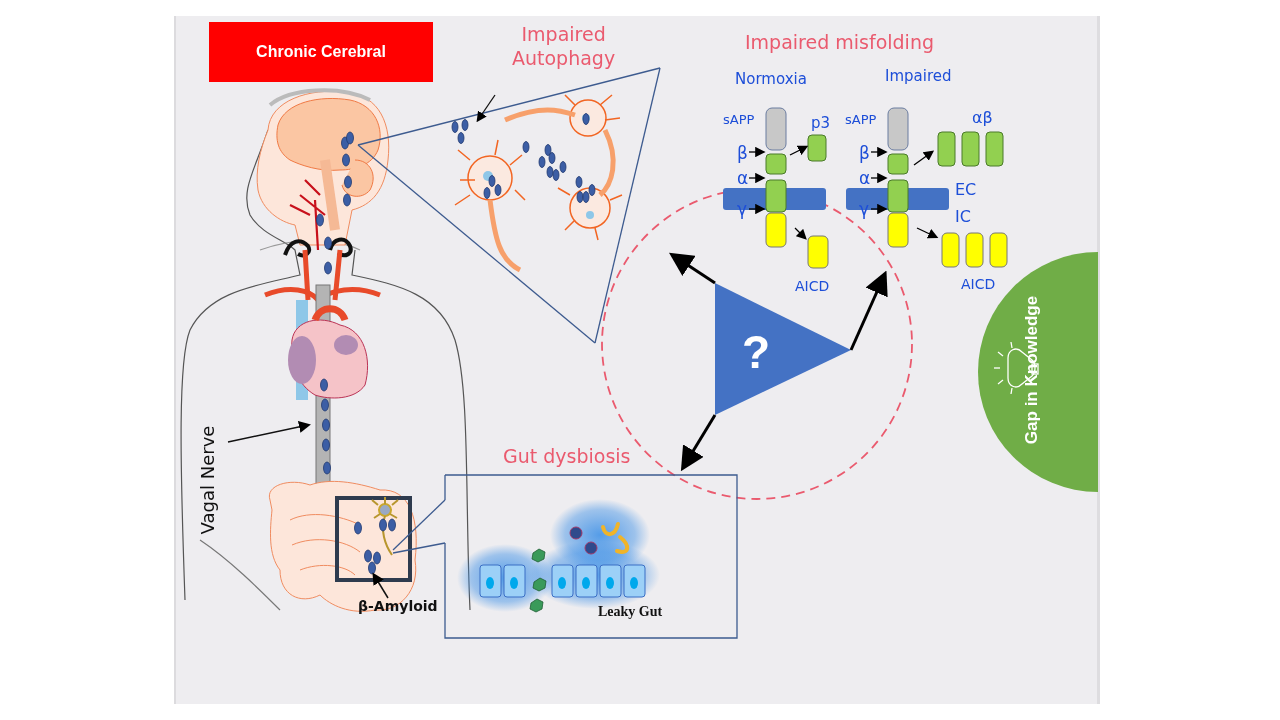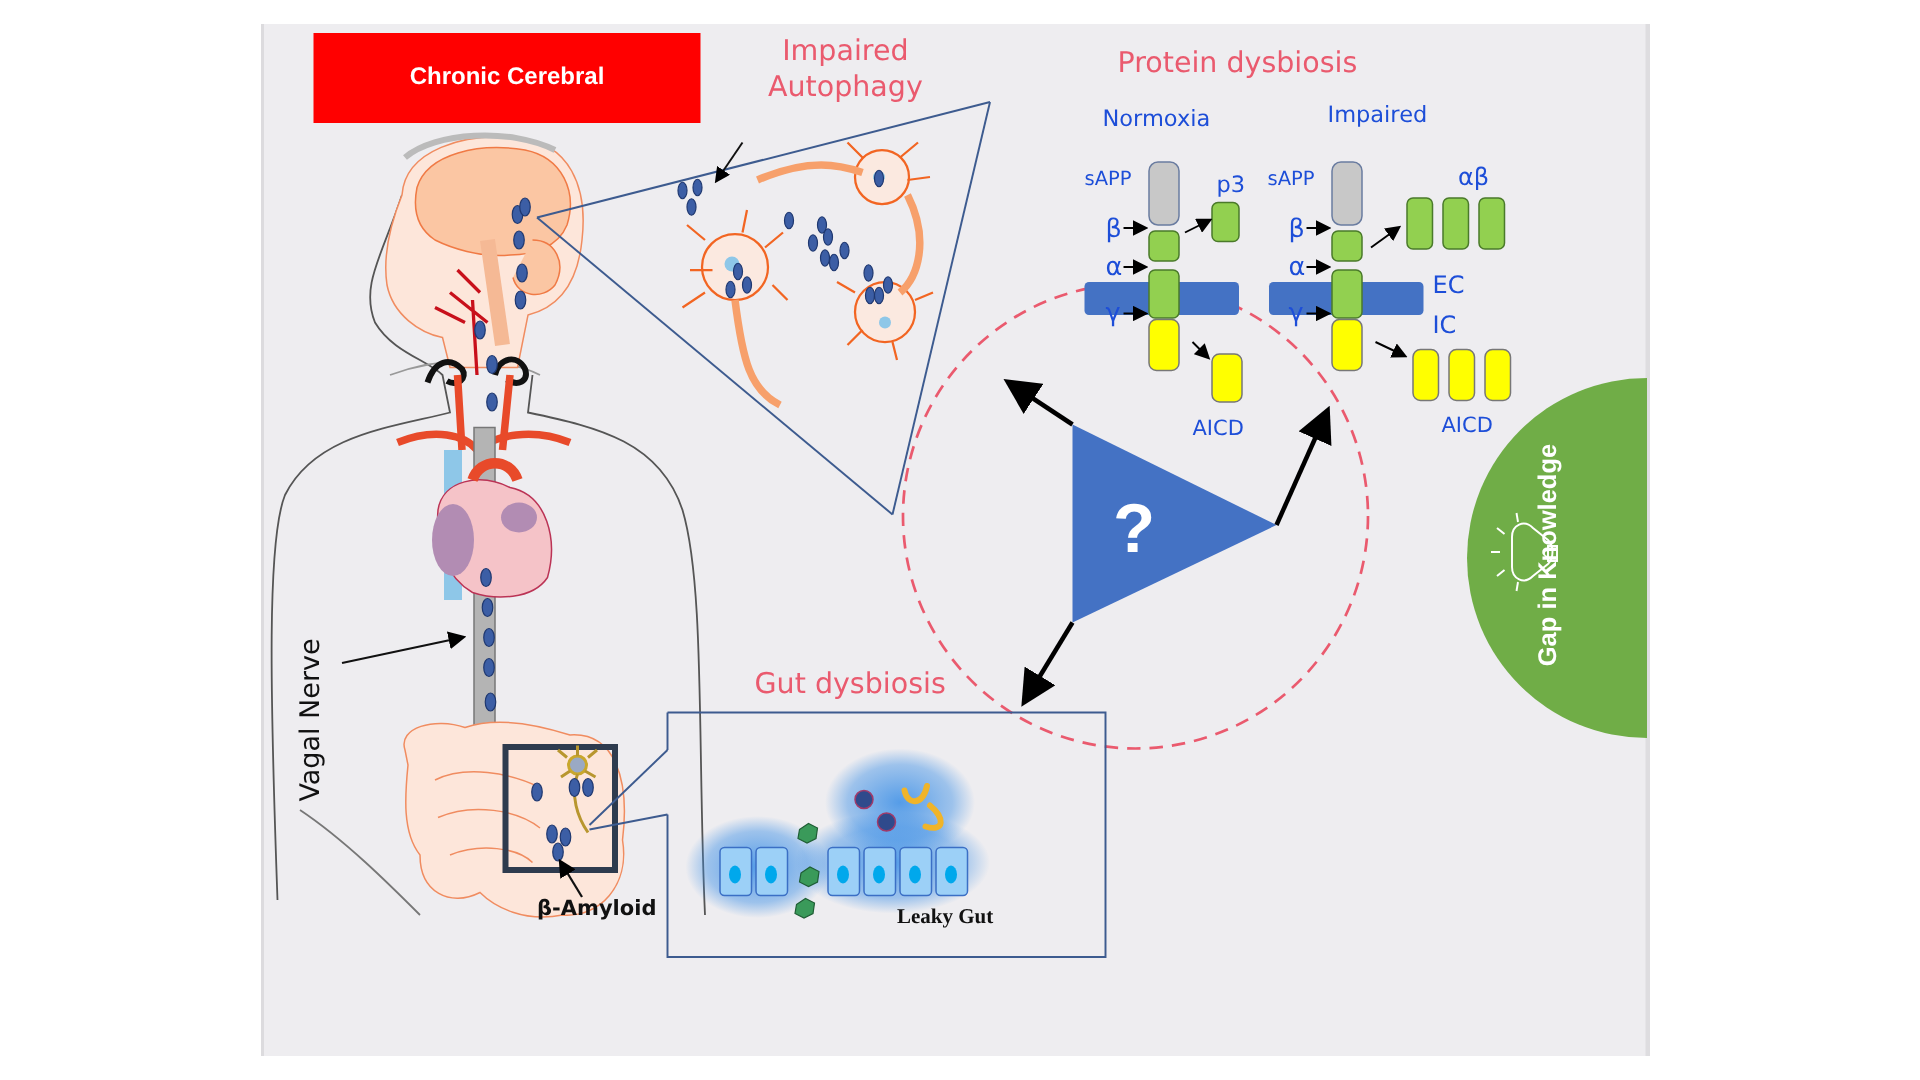--- a/index.html
+++ b/index.html
@@ -1,18 +1,18 @@
 <!DOCTYPE html>
 <html><head>
 <meta charset="utf-8">
 <style>
   html, body { margin:0; padding:0; background:#ffffff; }
   body { width:1280px; height:720px; position:relative; overflow:hidden; font-family:"Liberation Sans", sans-serif; }
   .slide { position:absolute; left:174px; top:16px; width:926px; height:688px; background:#eeedf0; border-left:2px solid #dcdbde; border-right:3px solid #dedde0; box-sizing:border-box; }
-  .cch-box { position:absolute; left:209px; top:22px; width:258px; height:60px; background:#ff0000; color:#fff; font-weight:bold; font-size:16px; line-height:24px; text-align:center; display:flex; flex-direction:column; justify-content:center; }
+  .cch-box { position:absolute; left:209px; top:22px; width:224px; height:60px; background:#ff0000; color:#fff; font-weight:bold; font-size:16px; line-height:24px; text-align:center; display:flex; flex-direction:column; justify-content:center; }
   .pink-title { position:absolute; color:#ea5a6e; font-size:19px; font-family:"DejaVu Sans", sans-serif; line-height:24px; }
   .label { position:absolute; color:#1d4ed8; font-family:"DejaVu Sans", sans-serif; }
   svg.layer { position:absolute; left:0; top:0; width:1280px; height:720px; }
   .gap-text { position:absolute; left:1032px; top:370px; transform:translate(-50%,-50%) rotate(-90deg); color:#fff; font-weight:bold; font-size:17px; white-space:nowrap; }
   .vagal { position:absolute; left:207px; top:480px; transform:translate(-50%,-50%) rotate(-90deg); font-size:18px; color:#111; white-space:nowrap; font-family:"DejaVu Sans", sans-serif; }
   .qmark { position:absolute; left:756px; top:352px; transform:translate(-50%,-50%); color:#fff; font-size:46px; font-weight:bold; }
   .leaky { position:absolute; left:598px; top:604px; font-family:"Liberation Serif", serif; font-weight:bold; font-size:14px; color:#111; }
   .amyloid { position:absolute; left:358px; top:598px; font-size:14px; font-weight:bold; color:#111; font-family:"DejaVu Sans", sans-serif; }
 </style>
 </head>
@@ -241,21 +241,21 @@
 
 <div class="cch-box">
   <span>Chronic Cerebral</span>
 </div>
 
 <div class="pink-title" style="left:512px; top:22px; text-align:center;">
   <div>Impaired</div>
   <div>Autophagy</div>
 </div>
 
-<div class="pink-title" style="left:745px; top:30px;">Protein dysbiosis</div>
+<div class="pink-title" style="left:745px; top:30px;">Impaired misfolding</div>
 <div class="pink-title" style="left:503px; top:444px;">Gut dysbiosis</div>
 
 <div class="label" style="left:735px; top:70px; font-size:15px;">Normoxia</div>
 <div class="label" style="left:885px; top:67px; font-size:15px;">Impaired</div>
 
 <div class="label" style="left:723px; top:112px; font-size:13px;">sAPP</div>
 <div class="label" style="left:811px; top:114px; font-size:15px;">p3</div>
 <div class="label" style="left:737px; top:143px; font-size:17px;">β</div>
 <div class="label" style="left:737px; top:168px; font-size:17px;">α</div>
 <div class="label" style="left:737px; top:199px; font-size:17px;">γ</div>

